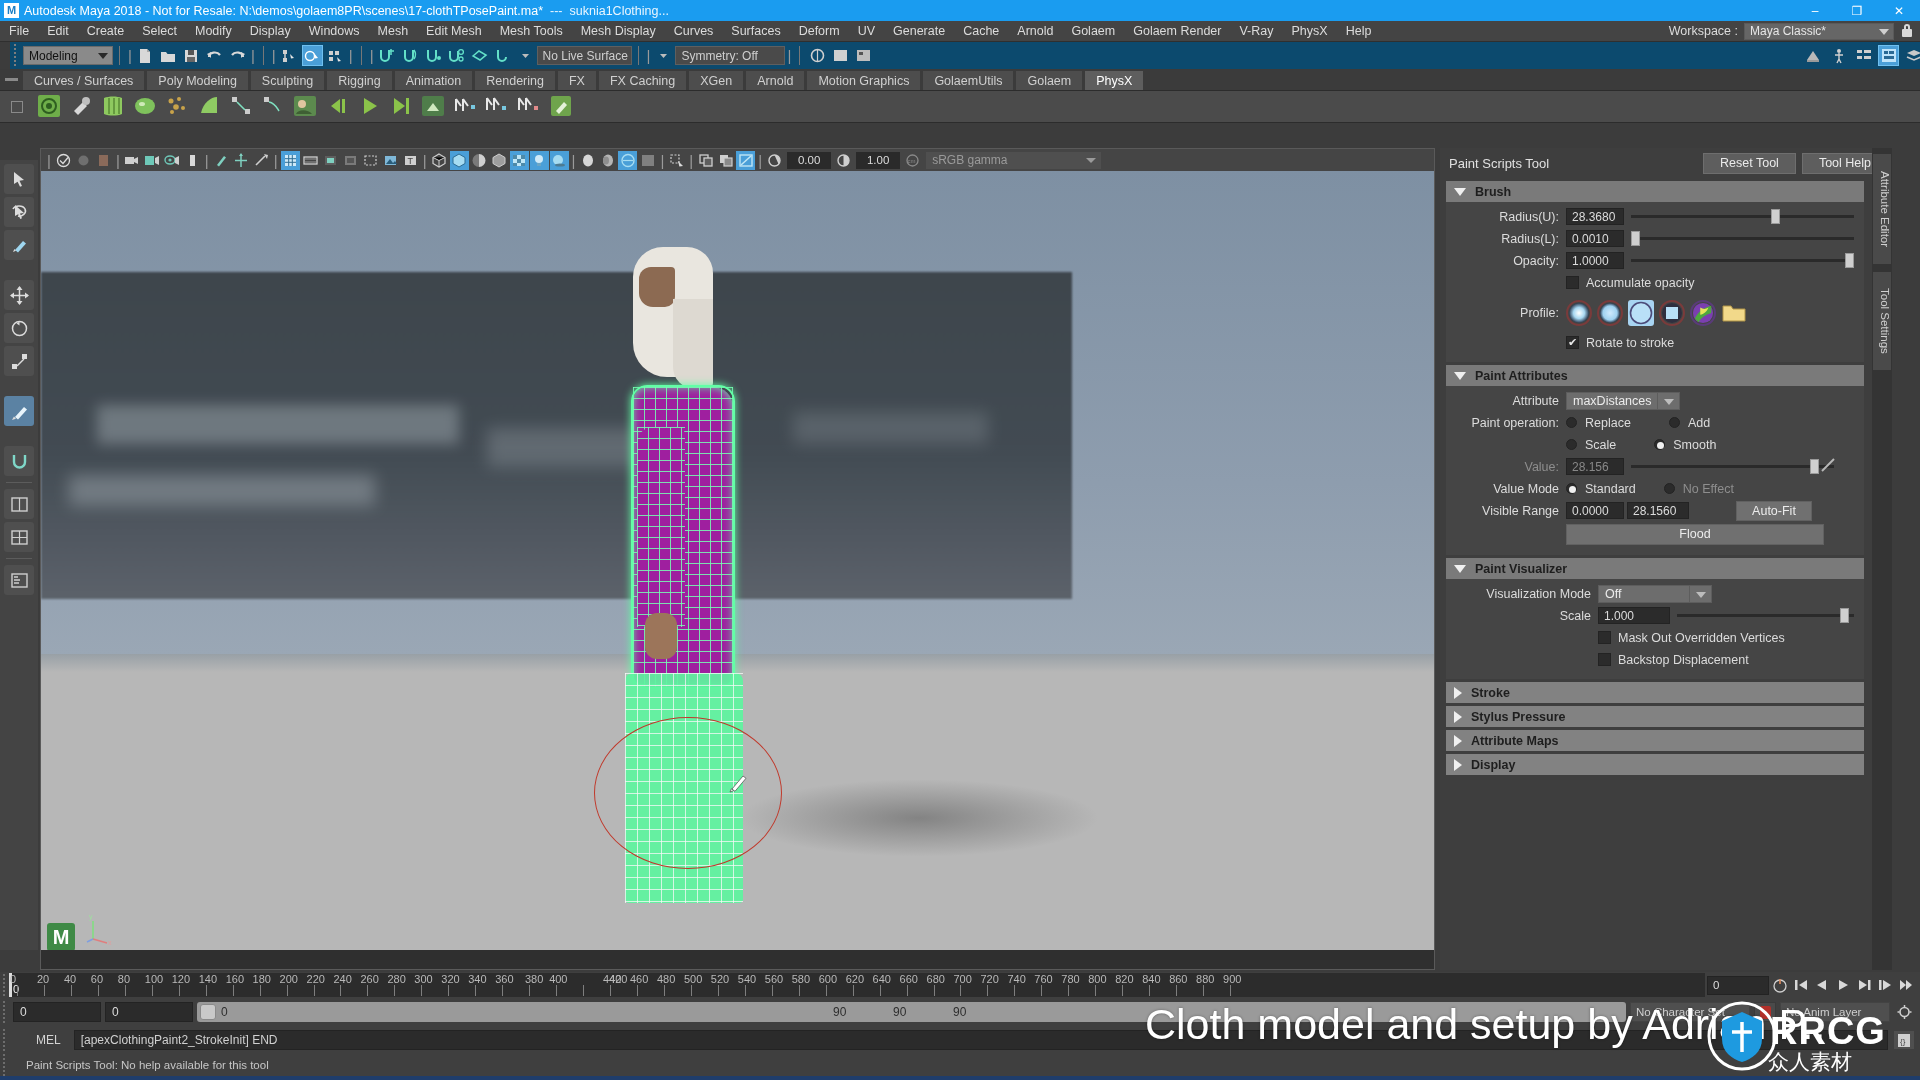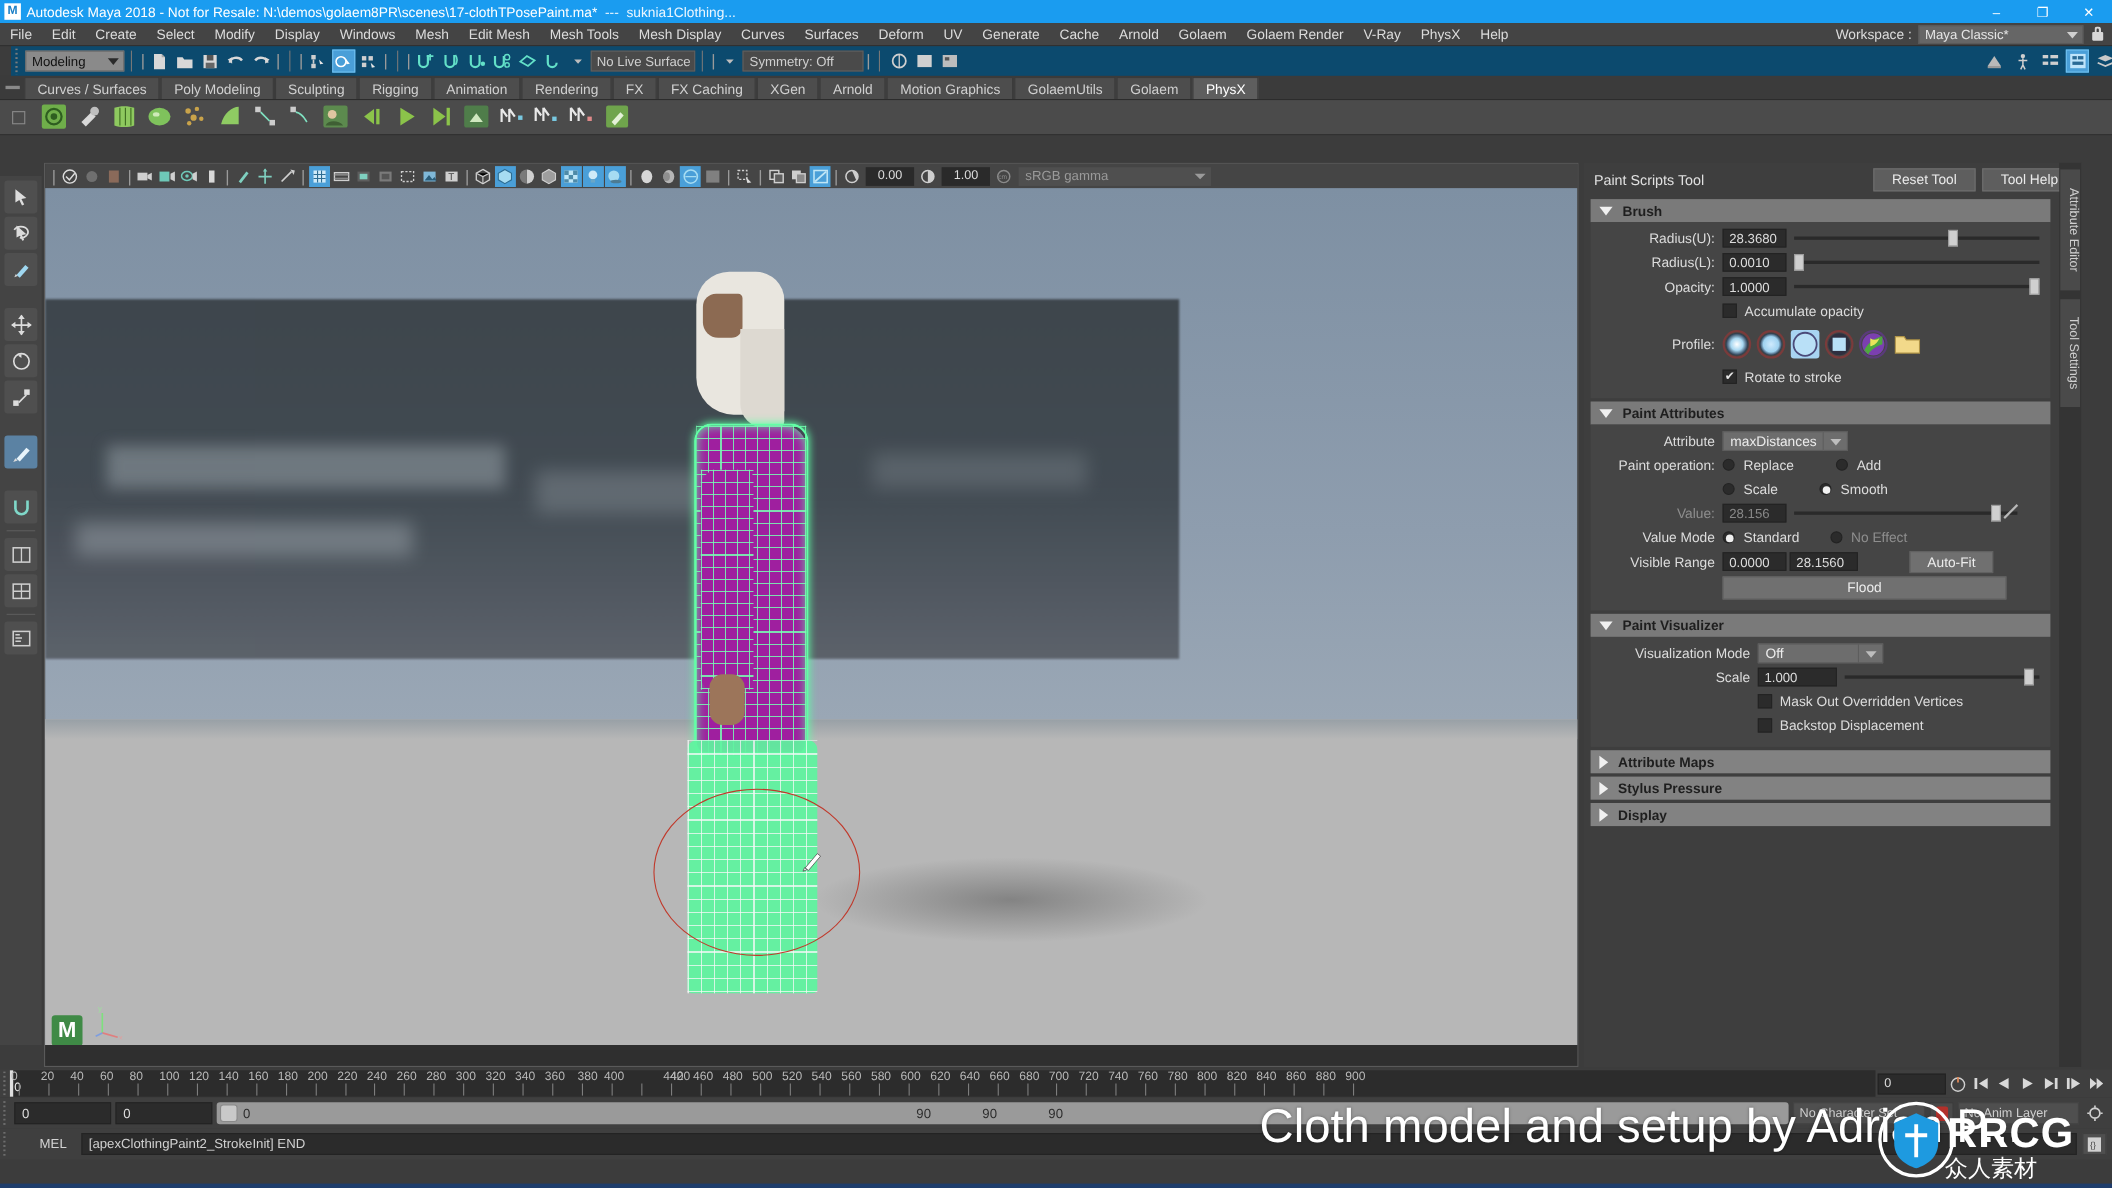--- a/index.html
+++ b/index.html
@@ -1143,25 +1143,29 @@
         </div>
         <div class="row">
           <div class="lbl" style="width:152px;"></div>
           <div class="chk"></div>
           <div class="chklabel">Backstop Displacement</div>
         </div>
       </div>
 
       <div class="frame-hdr collapsed">
         <span class="tri right"></span>
-        <span>Attribute Maps</span>
+        <span>Stroke</span>
       </div>
       <div class="frame-hdr collapsed">
         <span class="tri right"></span>
         <span>Stylus Pressure</span>
+      </div>
+      <div class="frame-hdr collapsed">
+        <span class="tri right"></span>
+        <span>Attribute Maps</span>
       </div>
       <div class="frame-hdr collapsed">
         <span class="tri right"></span>
         <span>Display</span>
       </div>
     </div>
 
     <div class="panel-tabs">
       <div class="vtab" style="top:6px; height:110px;">Attribute Editor</div>
       <div class="vtab" style="top:124px; height:98px;">Tool Settings</div>
@@ -1340,20 +1344,24 @@
     <div class="mel-lbl">MEL</div>
     <div class="mel-input">[apexClothingPaint2_StrokeInit] END</div>
     <div class="mel-ico">
       <svg width="16" height="15" viewBox="0 0 16 15">
           <rect x="2" y="1" width="12" height="13" fill="#d0d0d0"></rect>
           <text x="4" y="11" font-size="8" fill="#444">{}</text>
         </svg>
       </div>
   </div>
 
+  <div class="helpline">
+    <div class="ts-grip" style="position:absolute;left:0;"></div>
+    <div class="help-txt">Paint Scripts Tool: No help available for this tool</div>
+  </div>
   <div class="taskbar"></div>
 
   <div class="wm-text">Cloth model and setup by Adrian P...</div>
   <div class="wm-logo">
     <svg width="72" height="72" viewBox="0 0 72 72">
       <circle cx="36" cy="36" r="33" fill="none" stroke="#ffffff" stroke-width="3"></circle>
       <path d="M36 12l20 9v18c0 13-10 20-20 23-10-3-20-10-20-23V21z" fill="#1e9ae0"></path>
       <path d="M36 22v30M26 32h20" stroke="#ffffff" stroke-width="3.5"></path>
     </svg>
   </div>

